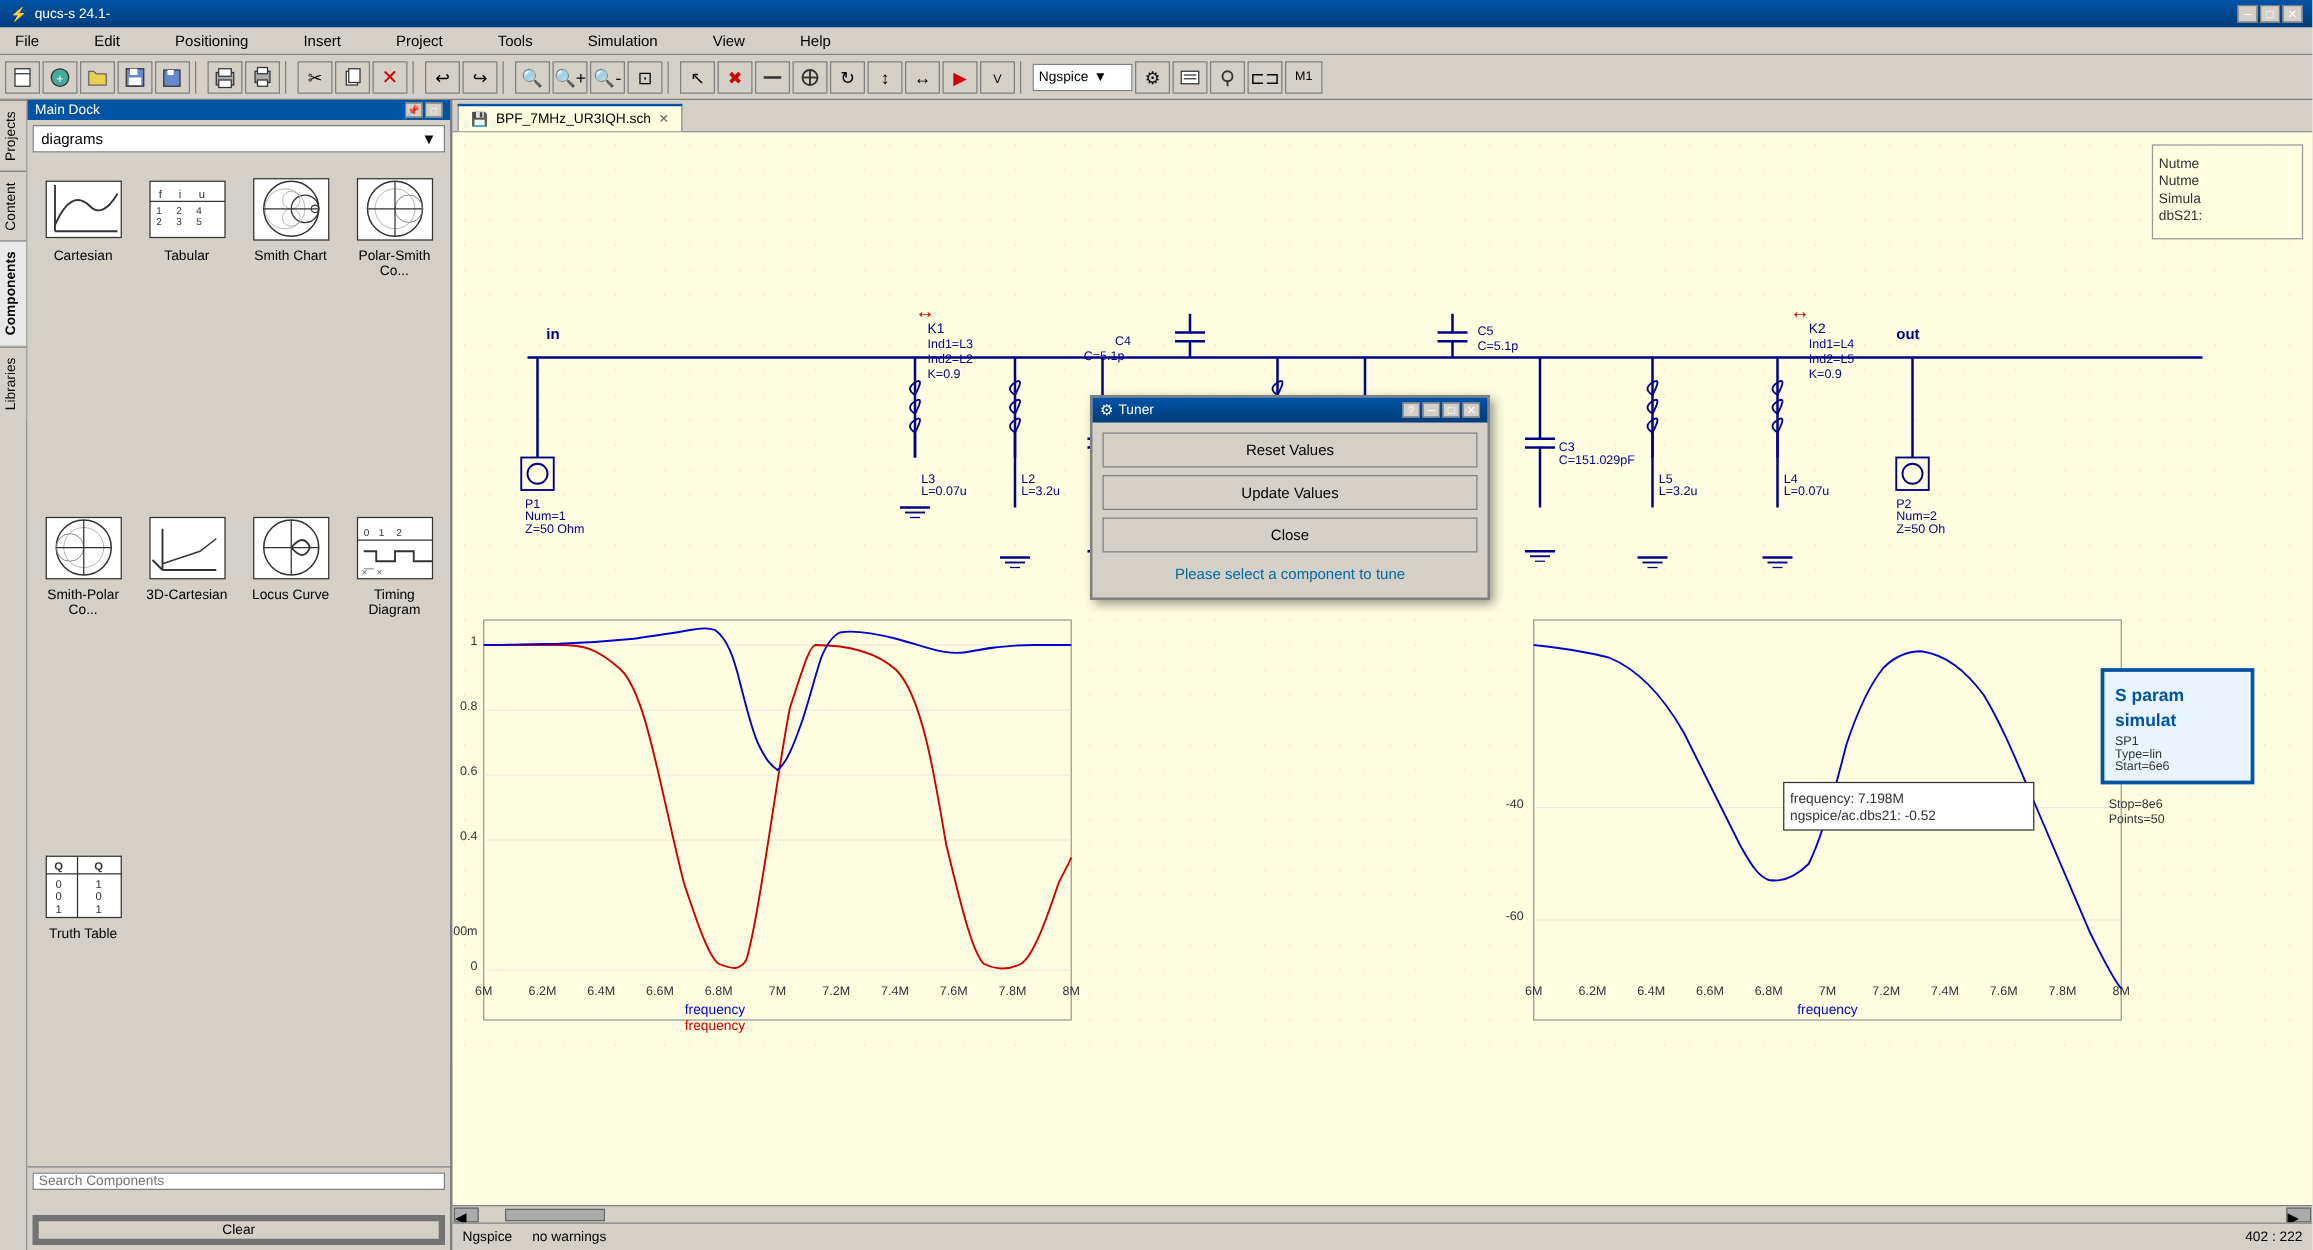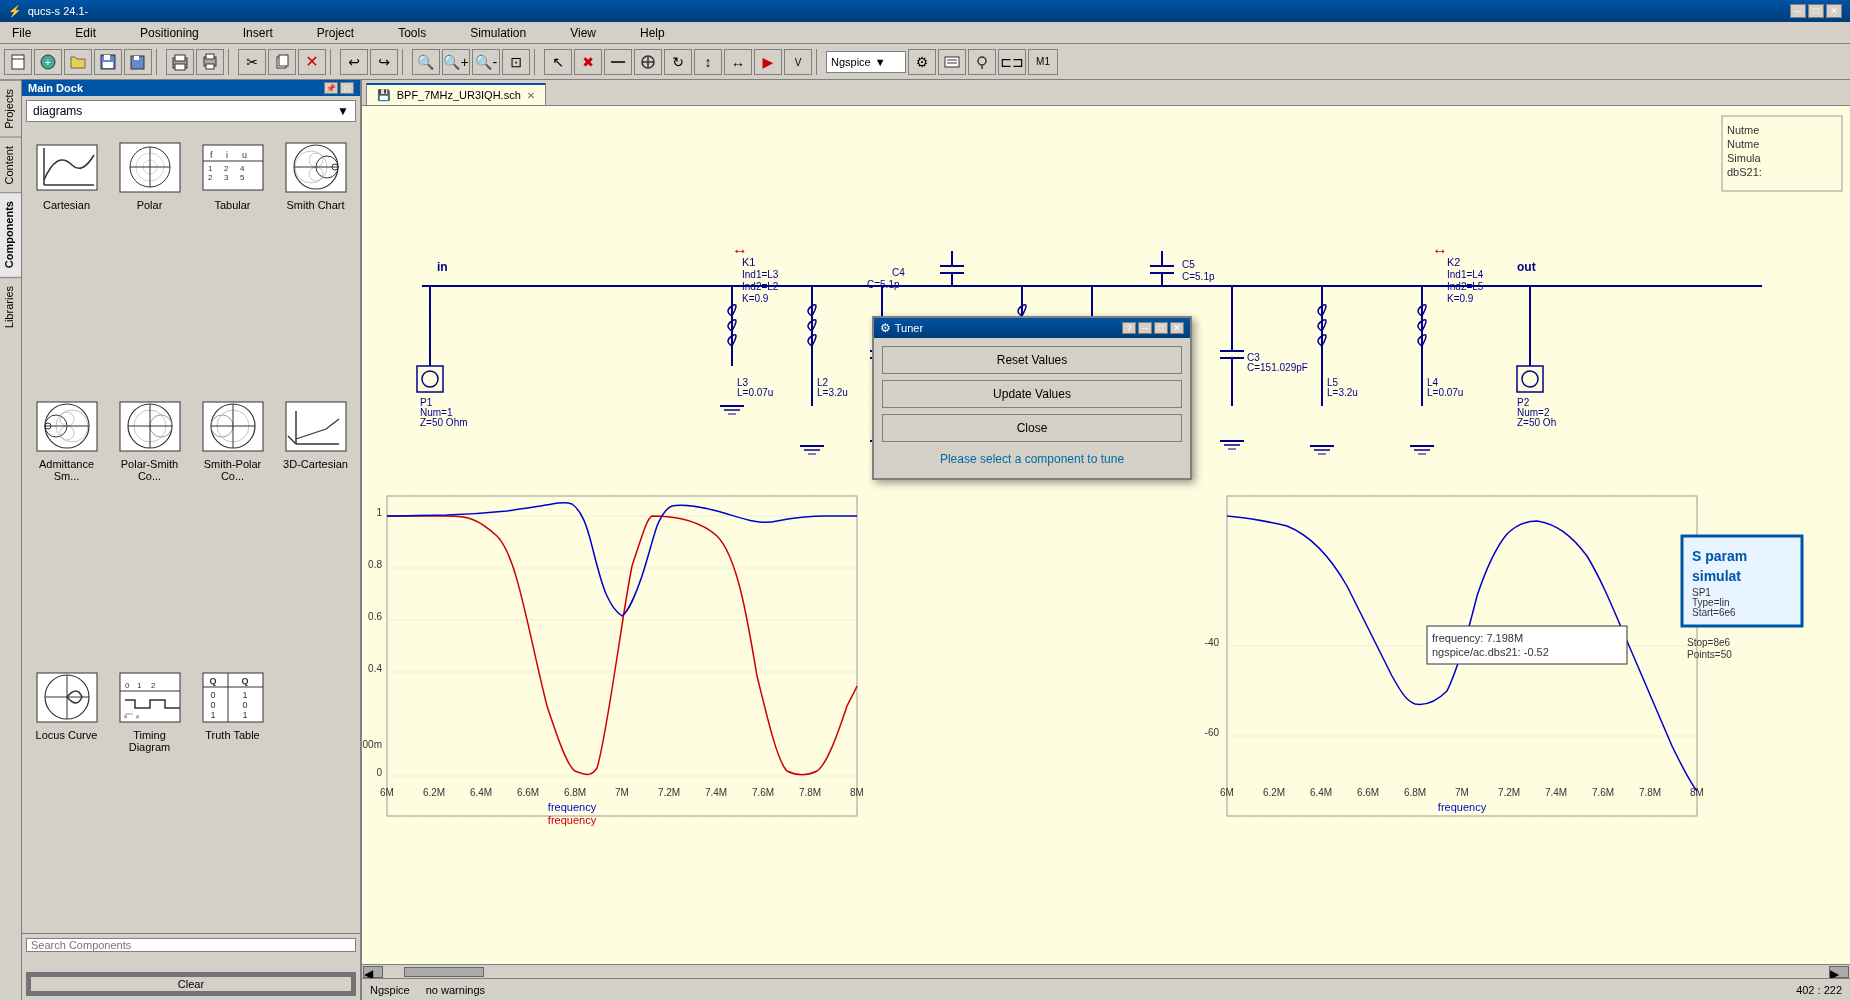--- a/index.html
+++ b/index.html
@@ -89,21 +89,20 @@
       flex-direction: column;
     }
     .dock-title-bar {
       background: #0054a6;
       color: white;
       padding: 2px 6px;
       font-size: 11px;
       display: flex;
       justify-content: space-between;
       align-items: center;
-      font-weight: bold;
     }
     .dock-controls { display: flex; gap: 2px; }
     .dock-ctrl-btn { width: 14px; height: 12px; background: #d4d0c8; border: 1px solid #808080; font-size: 8px; display: flex; align-items: center; justify-content: center; cursor: pointer; }
 
     
     .component-dropdown {
       margin: 4px;
       height: 22px;
       background: white;
       border: 1px solid #808080;
@@ -427,33 +426,20 @@
           <svg width="70" height="55">
             <rect x="5" y="5" width="60" height="45" fill="white" stroke="#333" stroke-width="1"></rect>
             <line x1="12" y1="45" x2="12" y2="8" stroke="#333" stroke-width="1.5"></line>
             <line x1="12" y1="45" x2="62" y2="45" stroke="#333" stroke-width="1.5"></line>
             <path d="M12,40 Q25,10 40,25 Q50,35 62,15" fill="none" stroke="#333" stroke-width="1.5"></path>
           </svg>
         </div>
         <div class="component-label">Cartesian</div>
       </div>
 
-      <div class="component-item">
-        <div class="component-icon">
-          <svg width="70" height="55">
-            <rect x="5" y="3" width="60" height="49" fill="white" stroke="#333" stroke-width="1"></rect>
-            <circle cx="35" cy="27" r="20" fill="none" stroke="#333" stroke-width="1"></circle>
-            <circle cx="35" cy="27" r="14" fill="none" stroke="#aaa" stroke-width="0.5"></circle>
-            <circle cx="35" cy="27" r="7" fill="none" stroke="#aaa" stroke-width="0.5"></circle>
-            <line x1="15" y1="27" x2="55" y2="27" stroke="#333" stroke-width="1"></line>
-            <line x1="35" y1="7" x2="35" y2="47" stroke="#333" stroke-width="1"></line>
-          </svg>
-        </div>
-        <div class="component-label">Polar</div>
-      </div>
 
       <div class="component-item">
         <div class="component-icon">
           <svg width="70" height="55">
             <rect x="5" y="5" width="60" height="45" fill="white" stroke="#333" stroke-width="1"></rect>
             <text x="12" y="18" font-size="9" fill="#333">f</text>
             <text x="28" y="18" font-size="9" fill="#333">i</text>
             <text x="44" y="18" font-size="9" fill="#333">u</text>
             <line x1="5" y1="21" x2="65" y2="21" stroke="#333" stroke-width="1"></line>
             <text x="10" y="31" font-size="8" fill="#333">1</text>
@@ -476,35 +462,20 @@
             <circle cx="54" cy="27" r="3" fill="none" stroke="#333" stroke-width="1"></circle>
             <circle cx="30" cy="27" r="16" fill="none" stroke="#aaa" stroke-width="0.7"></circle>
             <circle cx="35" cy="20" r="7" fill="none" stroke="#aaa" stroke-width="0.7"></circle>
             <circle cx="35" cy="34" r="7" fill="none" stroke="#aaa" stroke-width="0.7"></circle>
             <line x1="13" y1="27" x2="57" y2="27" stroke="#333" stroke-width="1"></line>
           </svg>
         </div>
         <div class="component-label">Smith Chart</div>
       </div>
 
-      <div class="component-item">
-        <div class="component-icon">
-          <svg width="70" height="55">
-            <rect x="5" y="3" width="60" height="49" fill="white" stroke="#333" stroke-width="1"></rect>
-            <circle cx="35" cy="27" r="22" fill="none" stroke="#333" stroke-width="1.2"></circle>
-            <circle cx="24" cy="27" r="11" fill="none" stroke="#333" stroke-width="1"></circle>
-            <circle cx="16" cy="27" r="3" fill="none" stroke="#333" stroke-width="1"></circle>
-            <circle cx="40" cy="27" r="16" fill="none" stroke="#aaa" stroke-width="0.7"></circle>
-            <circle cx="35" cy="20" r="7" fill="none" stroke="#aaa" stroke-width="0.7"></circle>
-            <circle cx="35" cy="34" r="7" fill="none" stroke="#aaa" stroke-width="0.7"></circle>
-            <line x1="13" y1="27" x2="57" y2="27" stroke="#333" stroke-width="1"></line>
-          </svg>
-        </div>
-        <div class="component-label">Admittance Sm...</div>
-      </div>
 
       <div class="component-item">
         <div class="component-icon">
           <svg width="70" height="55">
             <rect x="5" y="3" width="60" height="49" fill="white" stroke="#333" stroke-width="1"></rect>
             <circle cx="35" cy="27" r="22" fill="none" stroke="#333" stroke-width="1.2"></circle>
             <circle cx="35" cy="27" r="16" fill="none" stroke="#aaa" stroke-width="0.7"></circle>
             <circle cx="46" cy="27" r="11" fill="none" stroke="#888" stroke-width="0.8"></circle>
             <line x1="13" y1="27" x2="57" y2="27" stroke="#333" stroke-width="1"></line>
             <line x1="35" y1="5" x2="35" y2="49" stroke="#333" stroke-width="1"></line>

